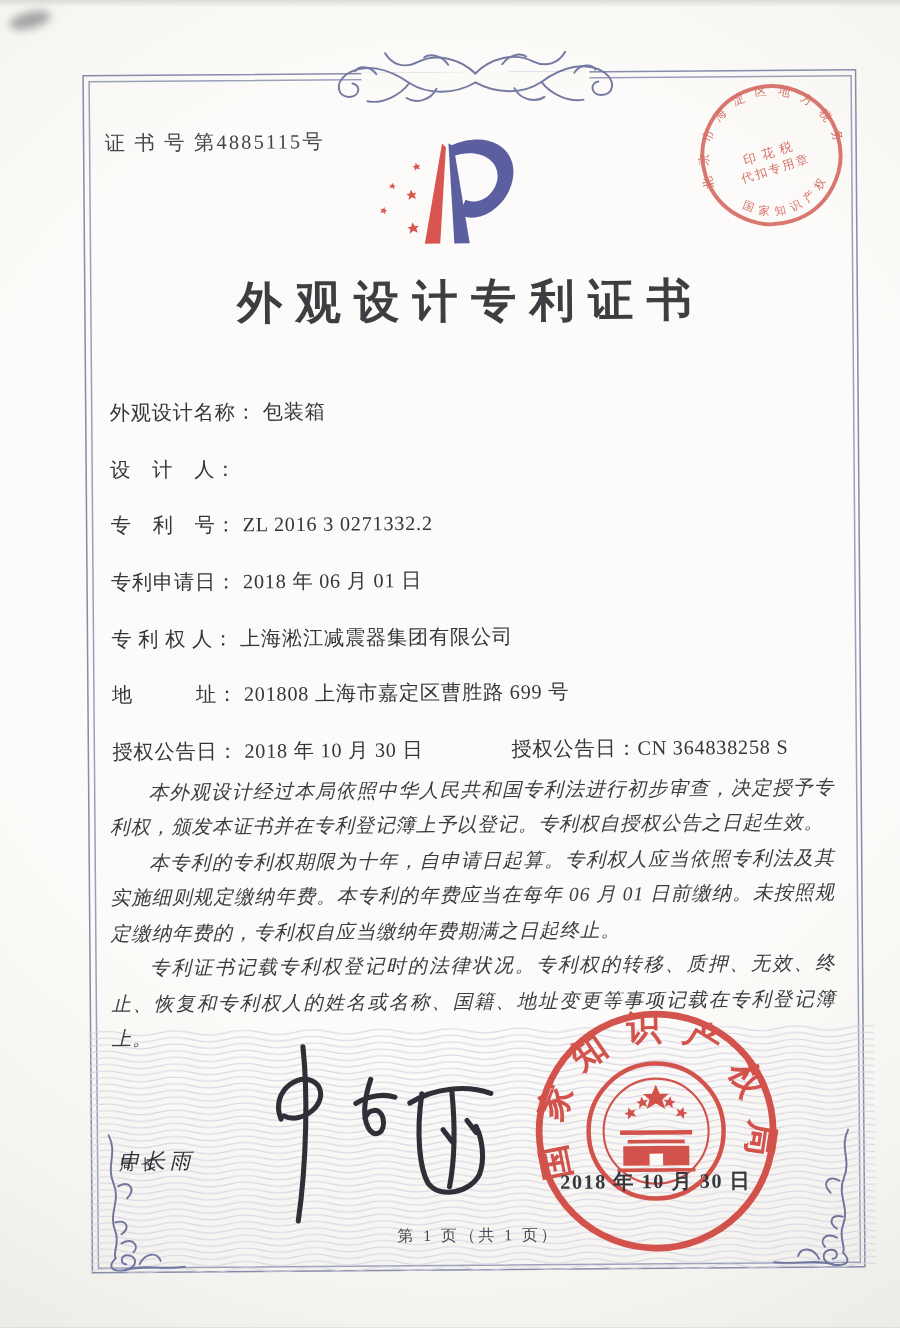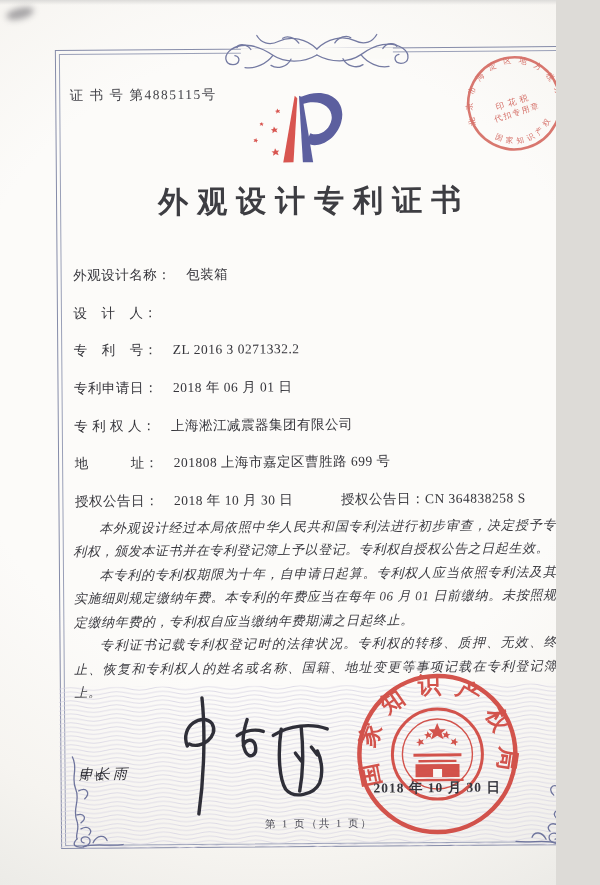--- a/index.html
+++ b/index.html
@@ -1,36 +1,36 @@
 <!DOCTYPE html>
 <html><head>
 <meta charset="utf-8">
 <style>
   html,body{margin:0;padding:0;background:#dddbd7;}
   .photo{
-    position:relative;width:556px;height:885px;overflow:hidden;
+    position:relative;width:600px;height:885px;overflow:hidden;
     background:
       radial-gradient(circle at 50% 42%, #fcfbf9 55%, #f6f4f0 82%, #ecebe7 100%);
     font-family:"Liberation Serif","DejaVu Serif",serif;
     color:#3a3a3f;
   }
   .top-edge{position:absolute;left:0;top:0;width:600px;height:5px;
     background:linear-gradient(180deg,#dcdbd9,rgba(220,219,217,0));}
   .smudge{position:absolute;left:6px;top:8px;width:28px;height:11px;background:#55535a;
     border-radius:50%;filter:blur(3px);opacity:.5;transform:rotate(-14deg);}
   
   .cert{position:absolute;left:58px;top:48px;width:514px;height:797px;
     border:1.6px solid #868ca9;transform:rotate(-0.45deg);transform-origin:50% 50%;}
   .cert-inner{position:absolute;inset:2.5px;border:1px solid #9aa0b8;}
   .abs{position:absolute;}
   .certno{left:10px;top:32px;font-size:13.5px;letter-spacing:1.5px;color:#44444a;}
   .title{left:0;top:128px;width:100%;text-align:center;font-size:30px;font-weight:600;
     letter-spacing:9px;color:#3d3d42;}
   .row{left:12px;right:10px;font-size:13.5px;letter-spacing:.5px;color:#35353b;white-space:nowrap;}
-  .row .lbl{margin-right:15px;}
+  .row .lbl{margin-right:4px;}
   .grantcell{left:278px;top:438px;font-size:13.5px;letter-spacing:.5px;color:#35353b;white-space:nowrap;}
   .paras{left:10px;right:14px;top:462px;font-size:13px;line-height:23.5px;color:#3c3c42;
     font-style:italic;letter-spacing:.6px;text-align:justify;}
   .paras p{margin:0;text-indent:2em;}
   .officer-title{left:14px;top:715px;font-size:10px;letter-spacing:5px;color:#2f2f36;}
   .officer-name{left:14px;top:711px;font-size:14px;letter-spacing:3px;color:#2f2f36;font-style:italic;}
   .issue-date{left:288px;top:727px;width:168px;text-align:center;font-size:13.5px;
     letter-spacing:1px;color:#36363d;font-weight:600;}
   .footer{left:0;top:764px;width:100%;text-align:center;font-size:10.5px;
     letter-spacing:2px;color:#4b4b55;}

